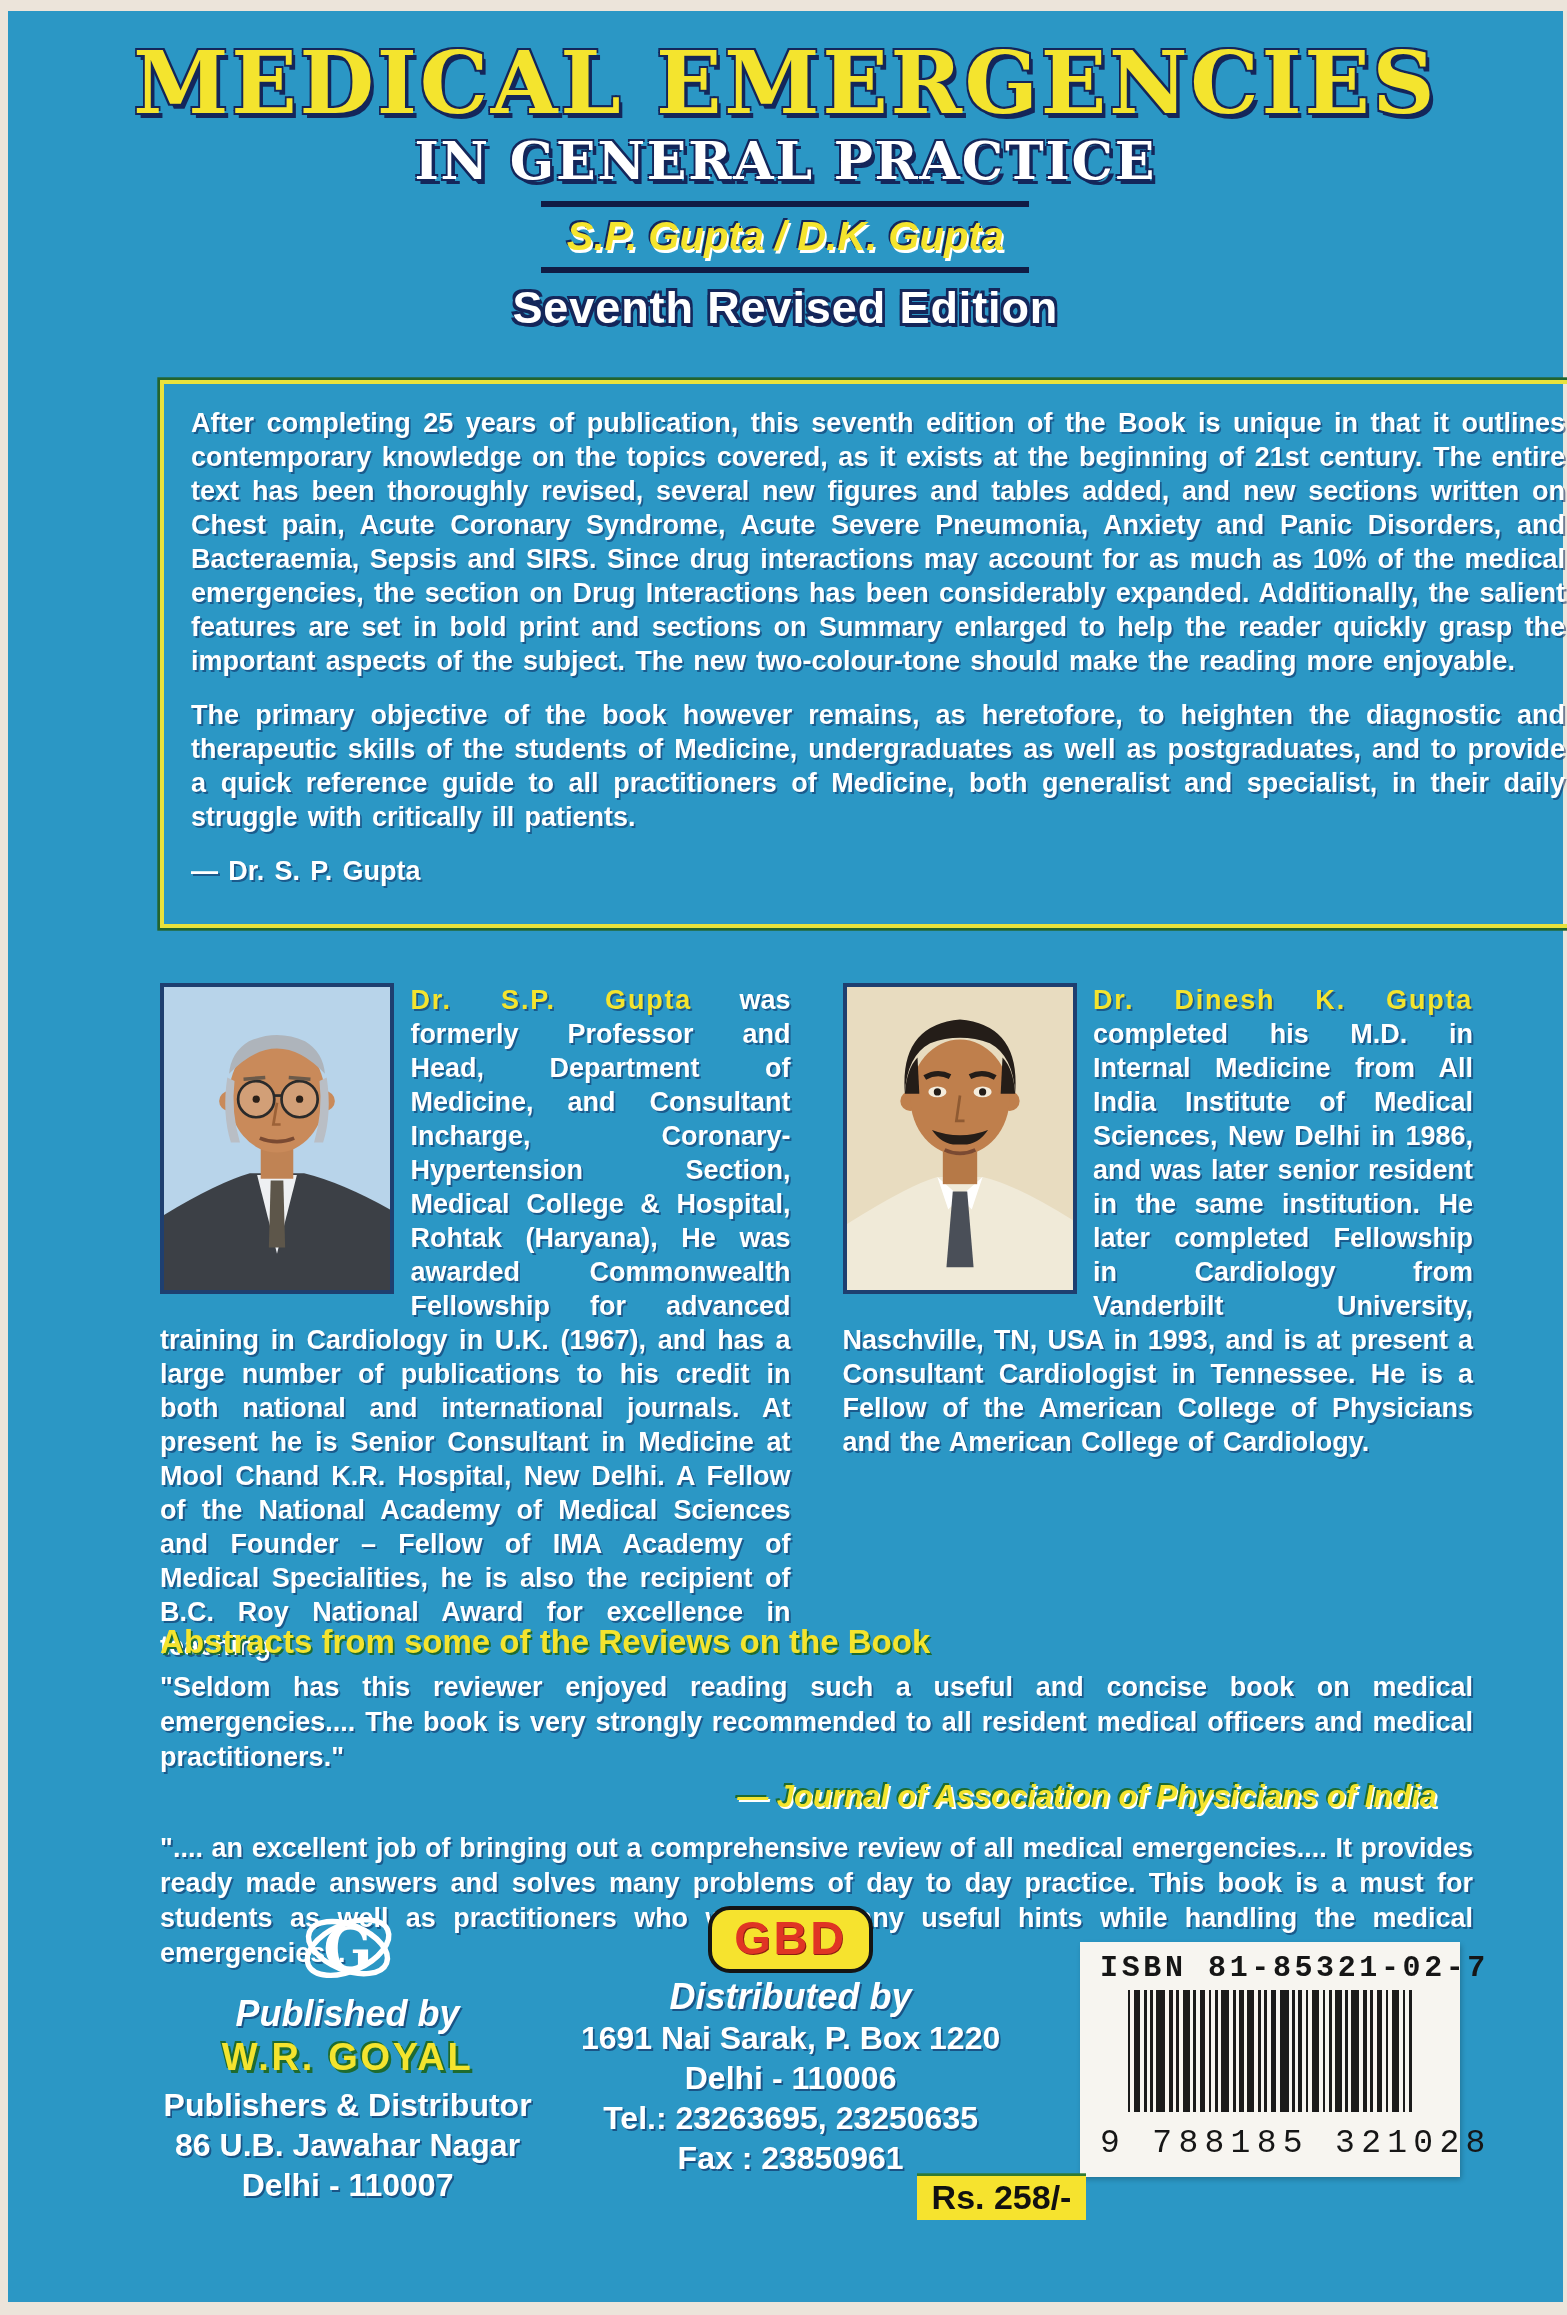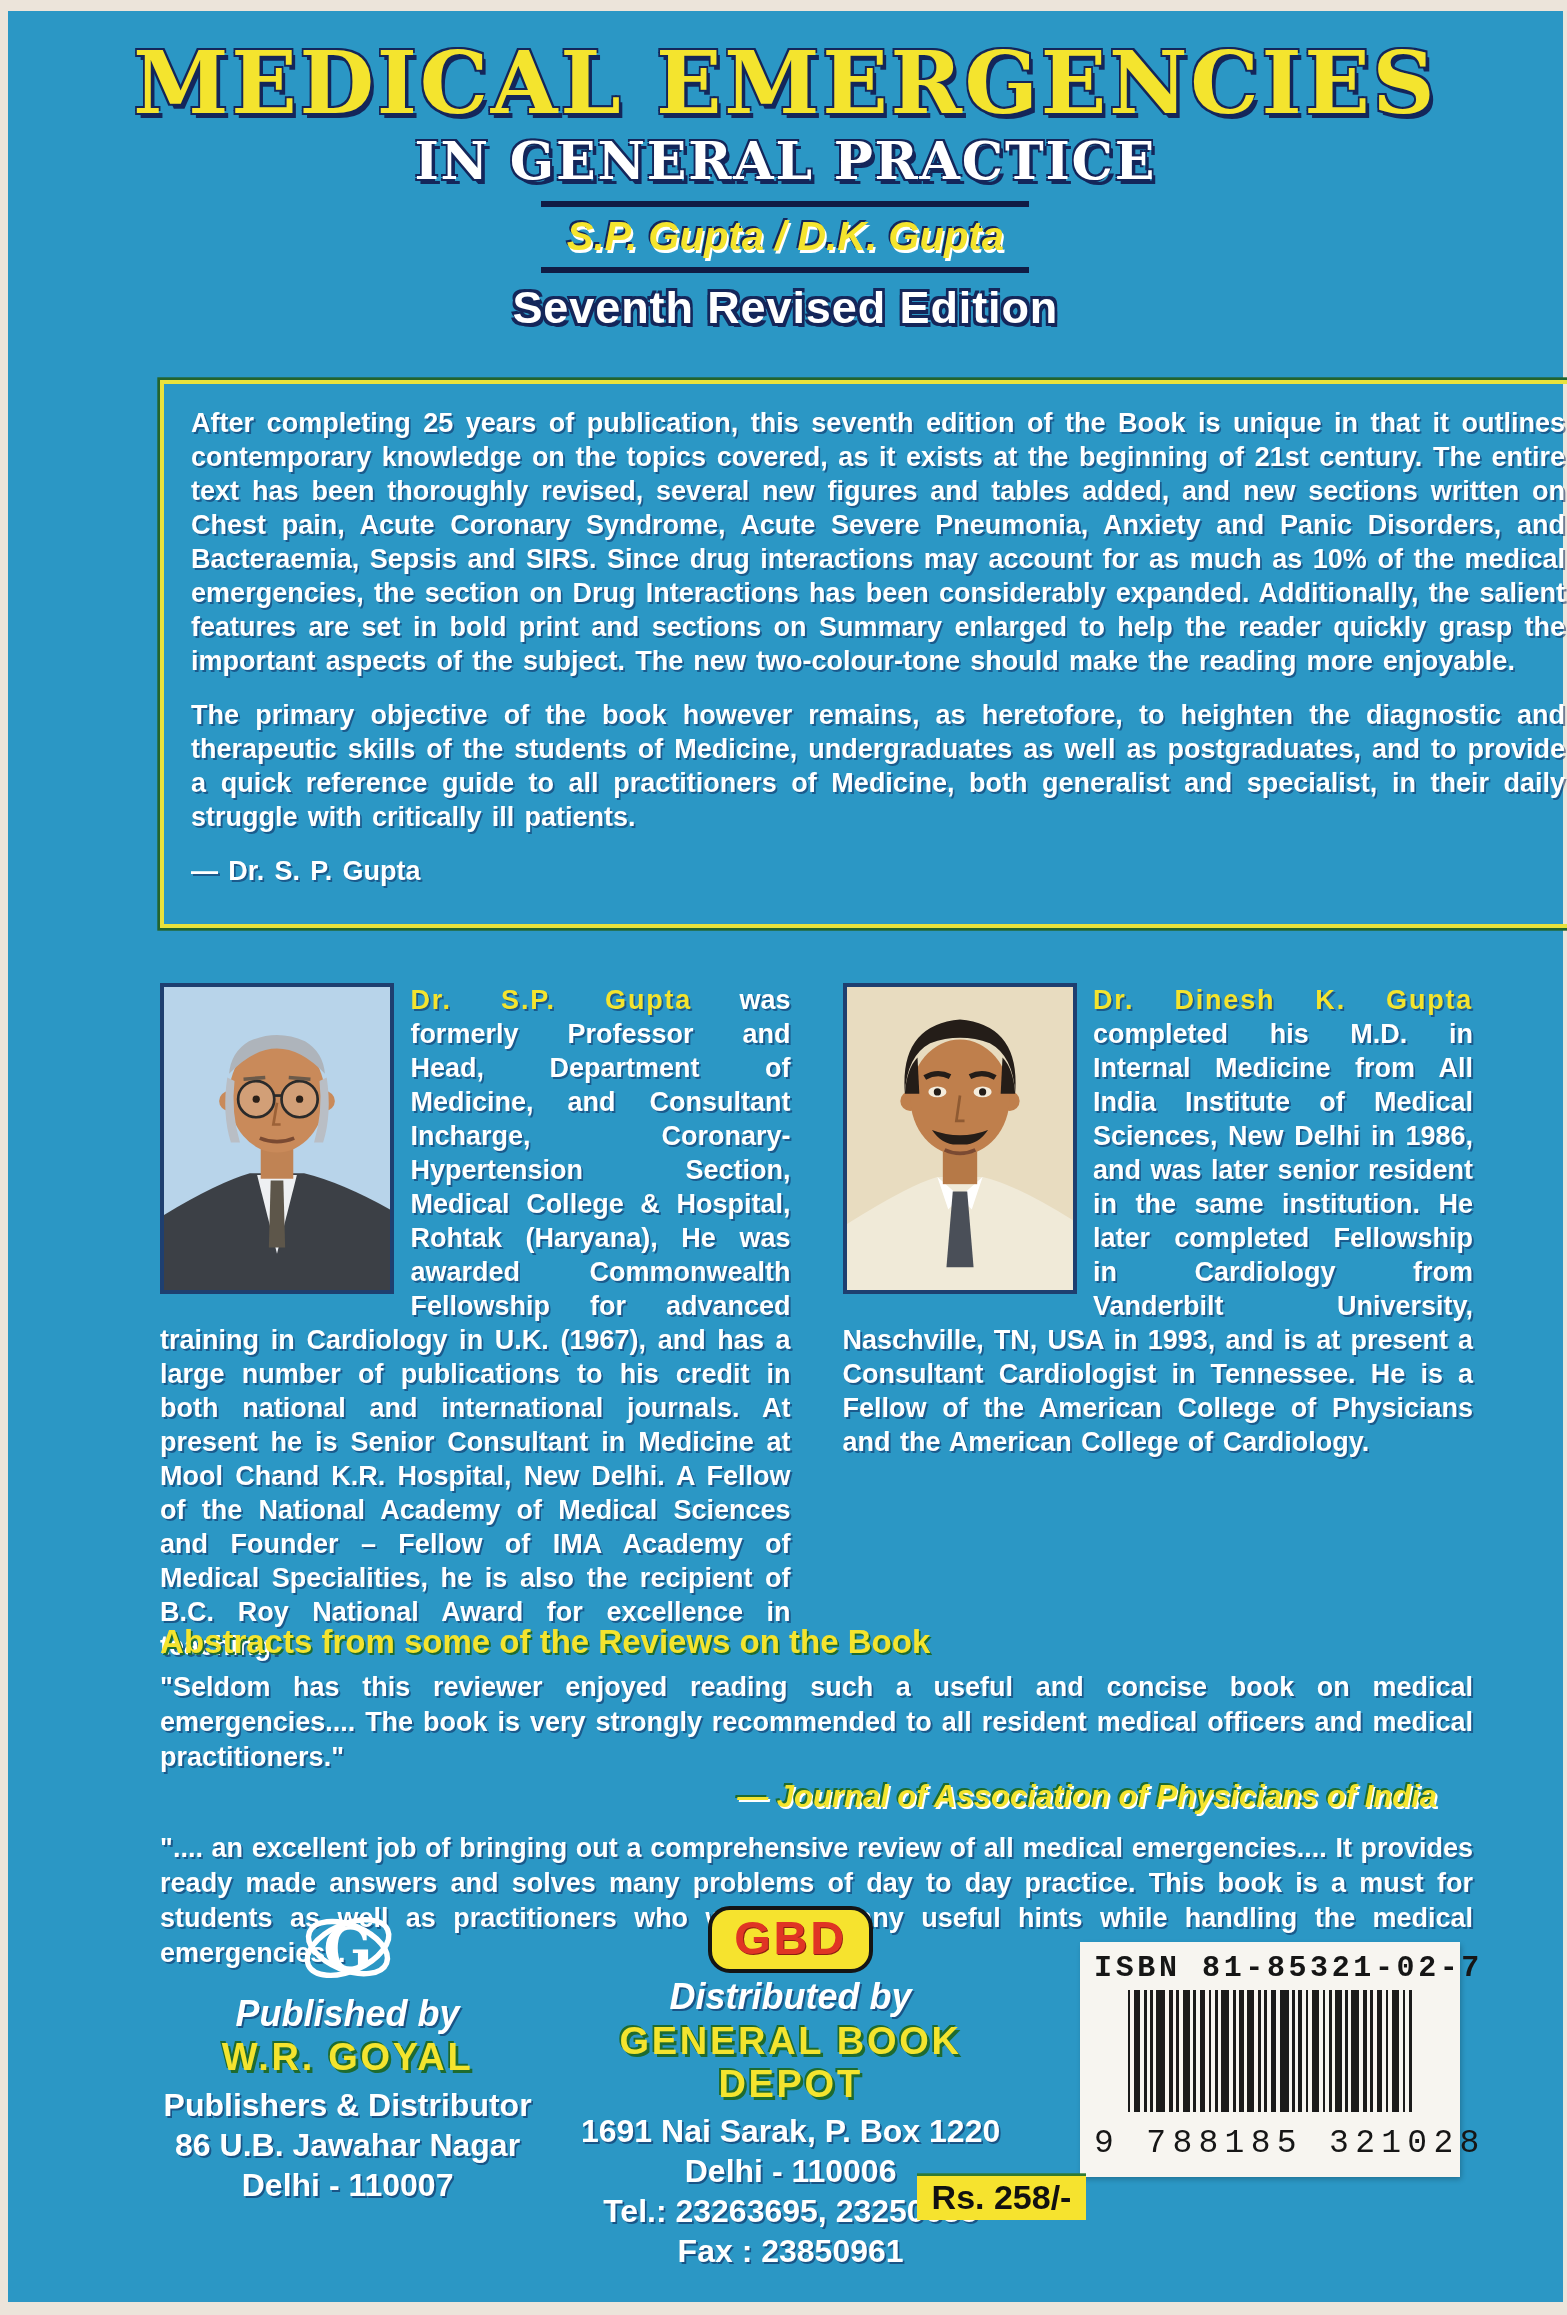--- a/index.html
+++ b/index.html
@@ -53,21 +53,21 @@
          text-shadow:1.8px 1.8px 0 rgba(13,40,92,0.6);}
   .org-name{color:#f4e42e;font-weight:bold;font-size:38px;letter-spacing:2.7px;margin:1.8px 0 5.4px 0;
          text-shadow:-1.8px -1.8px 0 #1e6b30,2.7px 2.7px 0 #1e6b30;}
   .org-line{color:#ffffff;font-weight:bold;font-size:32px;line-height:40px;
          text-shadow:1.8px 1.8px 0 rgba(13,40,92,0.6);}
   .g-logo{width:94px;height:83px;margin:0 auto;}
   .gbd-badge{display:inline-block;background:#f6e32e;border:4.5px solid #141414;border-radius:22px;
          padding:0px 22px 3.6px 22px;color:#e03524;font-weight:bold;font-size:47px;letter-spacing:2.7px;
          text-shadow:0.9px 0.9px 0 #8c1d12;}
   .barcode-box{position:absolute;left:1072px;top:36px;width:380px;height:235px;background:#f7f5f0;
-         box-shadow:1.8px 2.7px 5.4px rgba(0,0,0,0.25);padding:9px 14px;box-sizing:border-box;text-align:center;}
+         box-shadow:1.8px 2.7px 5.4px rgba(0,0,0,0.25);padding:9px 20px;box-sizing:border-box;text-align:center;}
   .isbn-text{font-family:"Liberation Mono",monospace;font-weight:bold;font-size:30px;color:#161616;letter-spacing:3.6px;white-space:nowrap;}
   .bars{display:flex;justify-content:center;align-items:stretch;gap:3.6px;height:122px;margin-top:5.4px;}
   .bar{background:#1b1b1b;}
   .barcode-digits{font-family:"Liberation Mono",monospace;font-weight:normal;font-size:33px;color:#161616;letter-spacing:6.3px;margin-top:13px;white-space:nowrap;}
   .price-badge{position:absolute;left:909px;top:270px;background:#f6e32e;color:#111111;font-weight:bold;font-size:34px;
          padding:1.8px 14.5px 3.6px 14.5px;box-shadow:0 -2.7px 0 #2f7a33;}
 </style>
 </head>
 <body>
 
@@ -171,21 +171,20 @@
       <div class="org-label">Published by</div>
       <div class="org-name">W.R. GOYAL</div>
       <div class="org-line">Publishers &amp; Distributor</div>
       <div class="org-line">86 U.B. Jawahar Nagar</div>
       <div class="org-line">Delhi - 110007</div>
     </div>
 
     <div class="dist-col">
       <div class="gbd-badge">GBD</div>
       <div class="org-label">Distributed by</div>
-      <div class="org-name">GENERAL BOOK DEPOT</div>
       <div class="org-line">1691 Nai Sarak, P. Box 1220</div>
       <div class="org-line">Delhi - 110006</div>
       <div class="org-line">Tel.: 23263695, 23250635</div>
       <div class="org-line">Fax : 23850961</div>
     </div>
 
     <div class="barcode-box">
       <div class="isbn-text">ISBN 81-85321-02-7</div>
       <div class="bars">
           <div class="bar" style="width: 2.7px;"></div>

